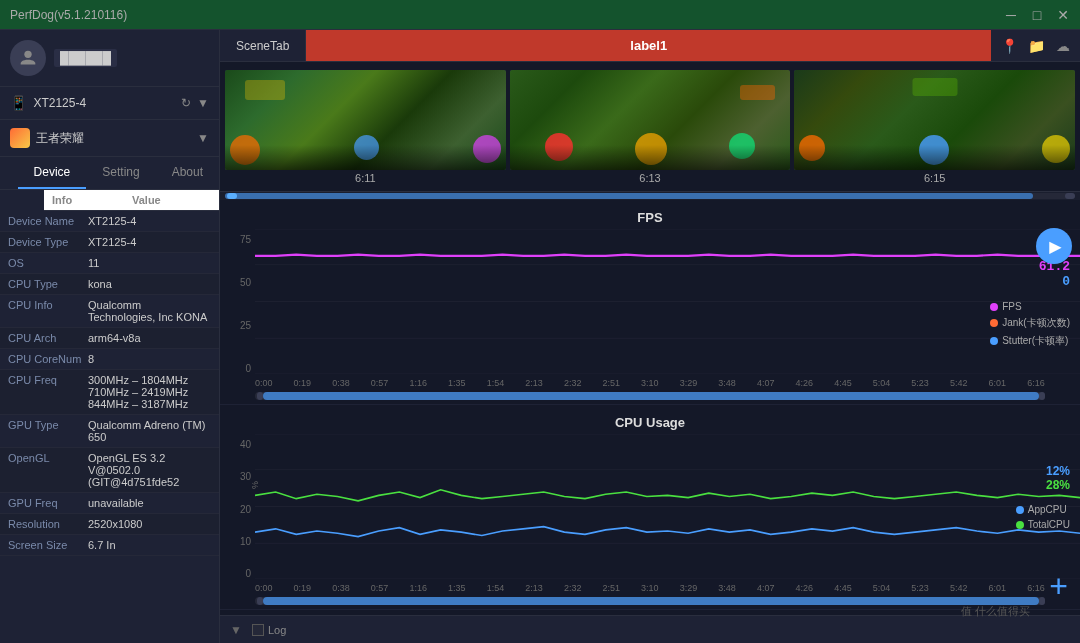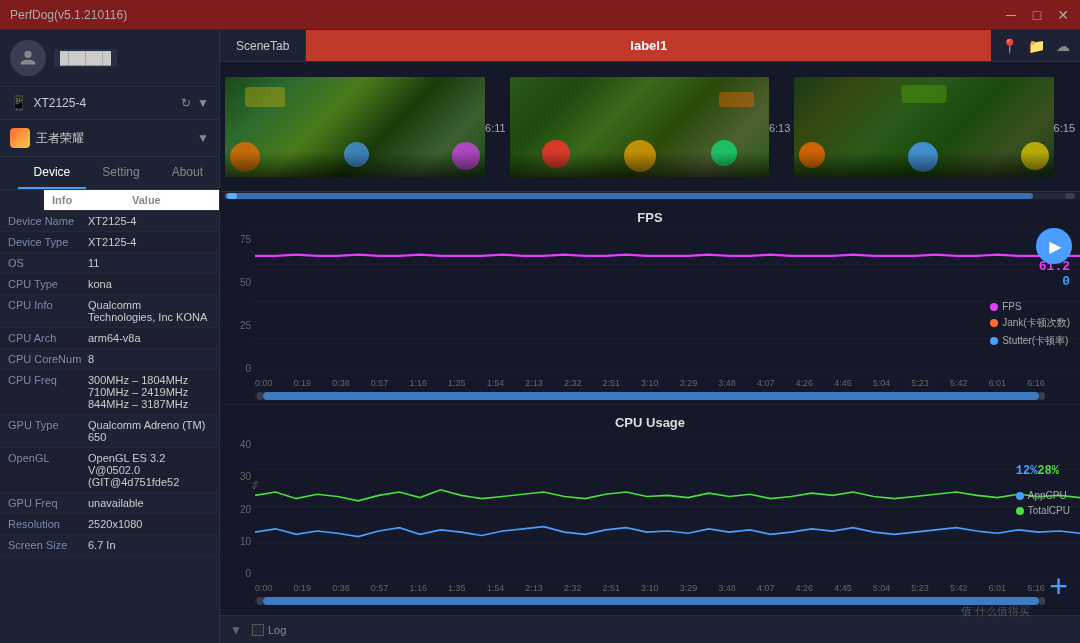--- a/index.html
+++ b/index.html
@@ -8,21 +8,21 @@
       height: 643px;
       background: #1a1e2e;
       font-family: 'Segoe UI', Arial, sans-serif;
       font-size: 12px;
       color: #ccc;
       overflow: hidden;
     }
 
     
     .title-bar {
-      background: #7f1d1d;
+      background: #14532d;
       height: 30px;
       display: flex;
       align-items: center;
       padding: 0 10px;
       border-bottom: 1px solid #2a2e3e;
       position: relative;
     }
     .title-bar-title {
       font-size: 12px;
       color: #aaa;
@@ -255,20 +255,21 @@
       background: #141828;
       display: flex;
       align-items: center;
       padding: 5px;
       gap: 4px;
       border-bottom: 1px solid #2a2e3e;
       overflow: hidden;
     }
     .screenshot-item {
       display: flex;
+      flex-direction: column;
       align-items: center;
       flex: 1;
     }
     .screenshot-img {
       width: 100%;
       height: 100px;
       background: #2a3050;
       border-radius: 2px;
       overflow: hidden;
       position: relative;
@@ -720,21 +721,21 @@
               <line x1="0" y1="65" x2="800" y2="65" stroke="#252838" stroke-width="0.5"></line>
               <line x1="0" y1="98" x2="800" y2="98" stroke="#252838" stroke-width="0.5"></line>
               <line x1="0" y1="130" x2="800" y2="130" stroke="#252838" stroke-width="0.5"></line>
 
               <polyline points="0,55 20,52 40,58 60,54 80,56 100,60 120,55 140,52 160,57 180,50 200,55 220,58 240,56 260,54 280,52 300,56 320,58 340,54 360,52 380,56 400,55 420,57 440,53 460,56 480,54 500,58 520,56 540,53 560,55 580,52 600,56 620,58 640,56 660,54 680,52 700,55 720,57 740,54 760,56 780,55 800,57" fill="none" stroke="#4ae040" stroke-width="1.5"></polyline>
 
               <polyline points="0,88 20,85 40,90 60,87 80,89 100,92 120,87 140,84 160,90 180,86 200,88 220,91 240,87 260,85 280,83 300,88 320,90 340,86 360,84 380,88 400,87 420,89 440,85 460,88 480,86 500,90 520,88 540,85 560,87 580,84 600,88 620,90 640,88 660,86 680,84 700,87 720,89 740,86 760,88 780,87 800,89" fill="none" stroke="#4a9eff" stroke-width="1.5"></polyline>
             </svg>
           </div>
           <div class="chart-legend">
-            <div style="display:flex;align-items:flex-end;margin-bottom:8px;font-family:Liberation Mono, monospace;">
+            <div style="display:flex;flex-direction:column;align-items:flex-end;margin-bottom:8px;">
               <span class="legend-value" style="color:#4a9eff;font-size:12px;">12%</span>
               <span class="legend-value" style="color:#4ae040;font-size:12px;">28%</span>
             </div>
             <div class="legend-item">
               <div class="legend-dot" style="background:#4a9eff;"></div>
               <span>AppCPU</span>
             </div>
             <div class="legend-item">
               <div class="legend-dot" style="background:#4ae040;"></div>
               <span>TotalCPU</span>

